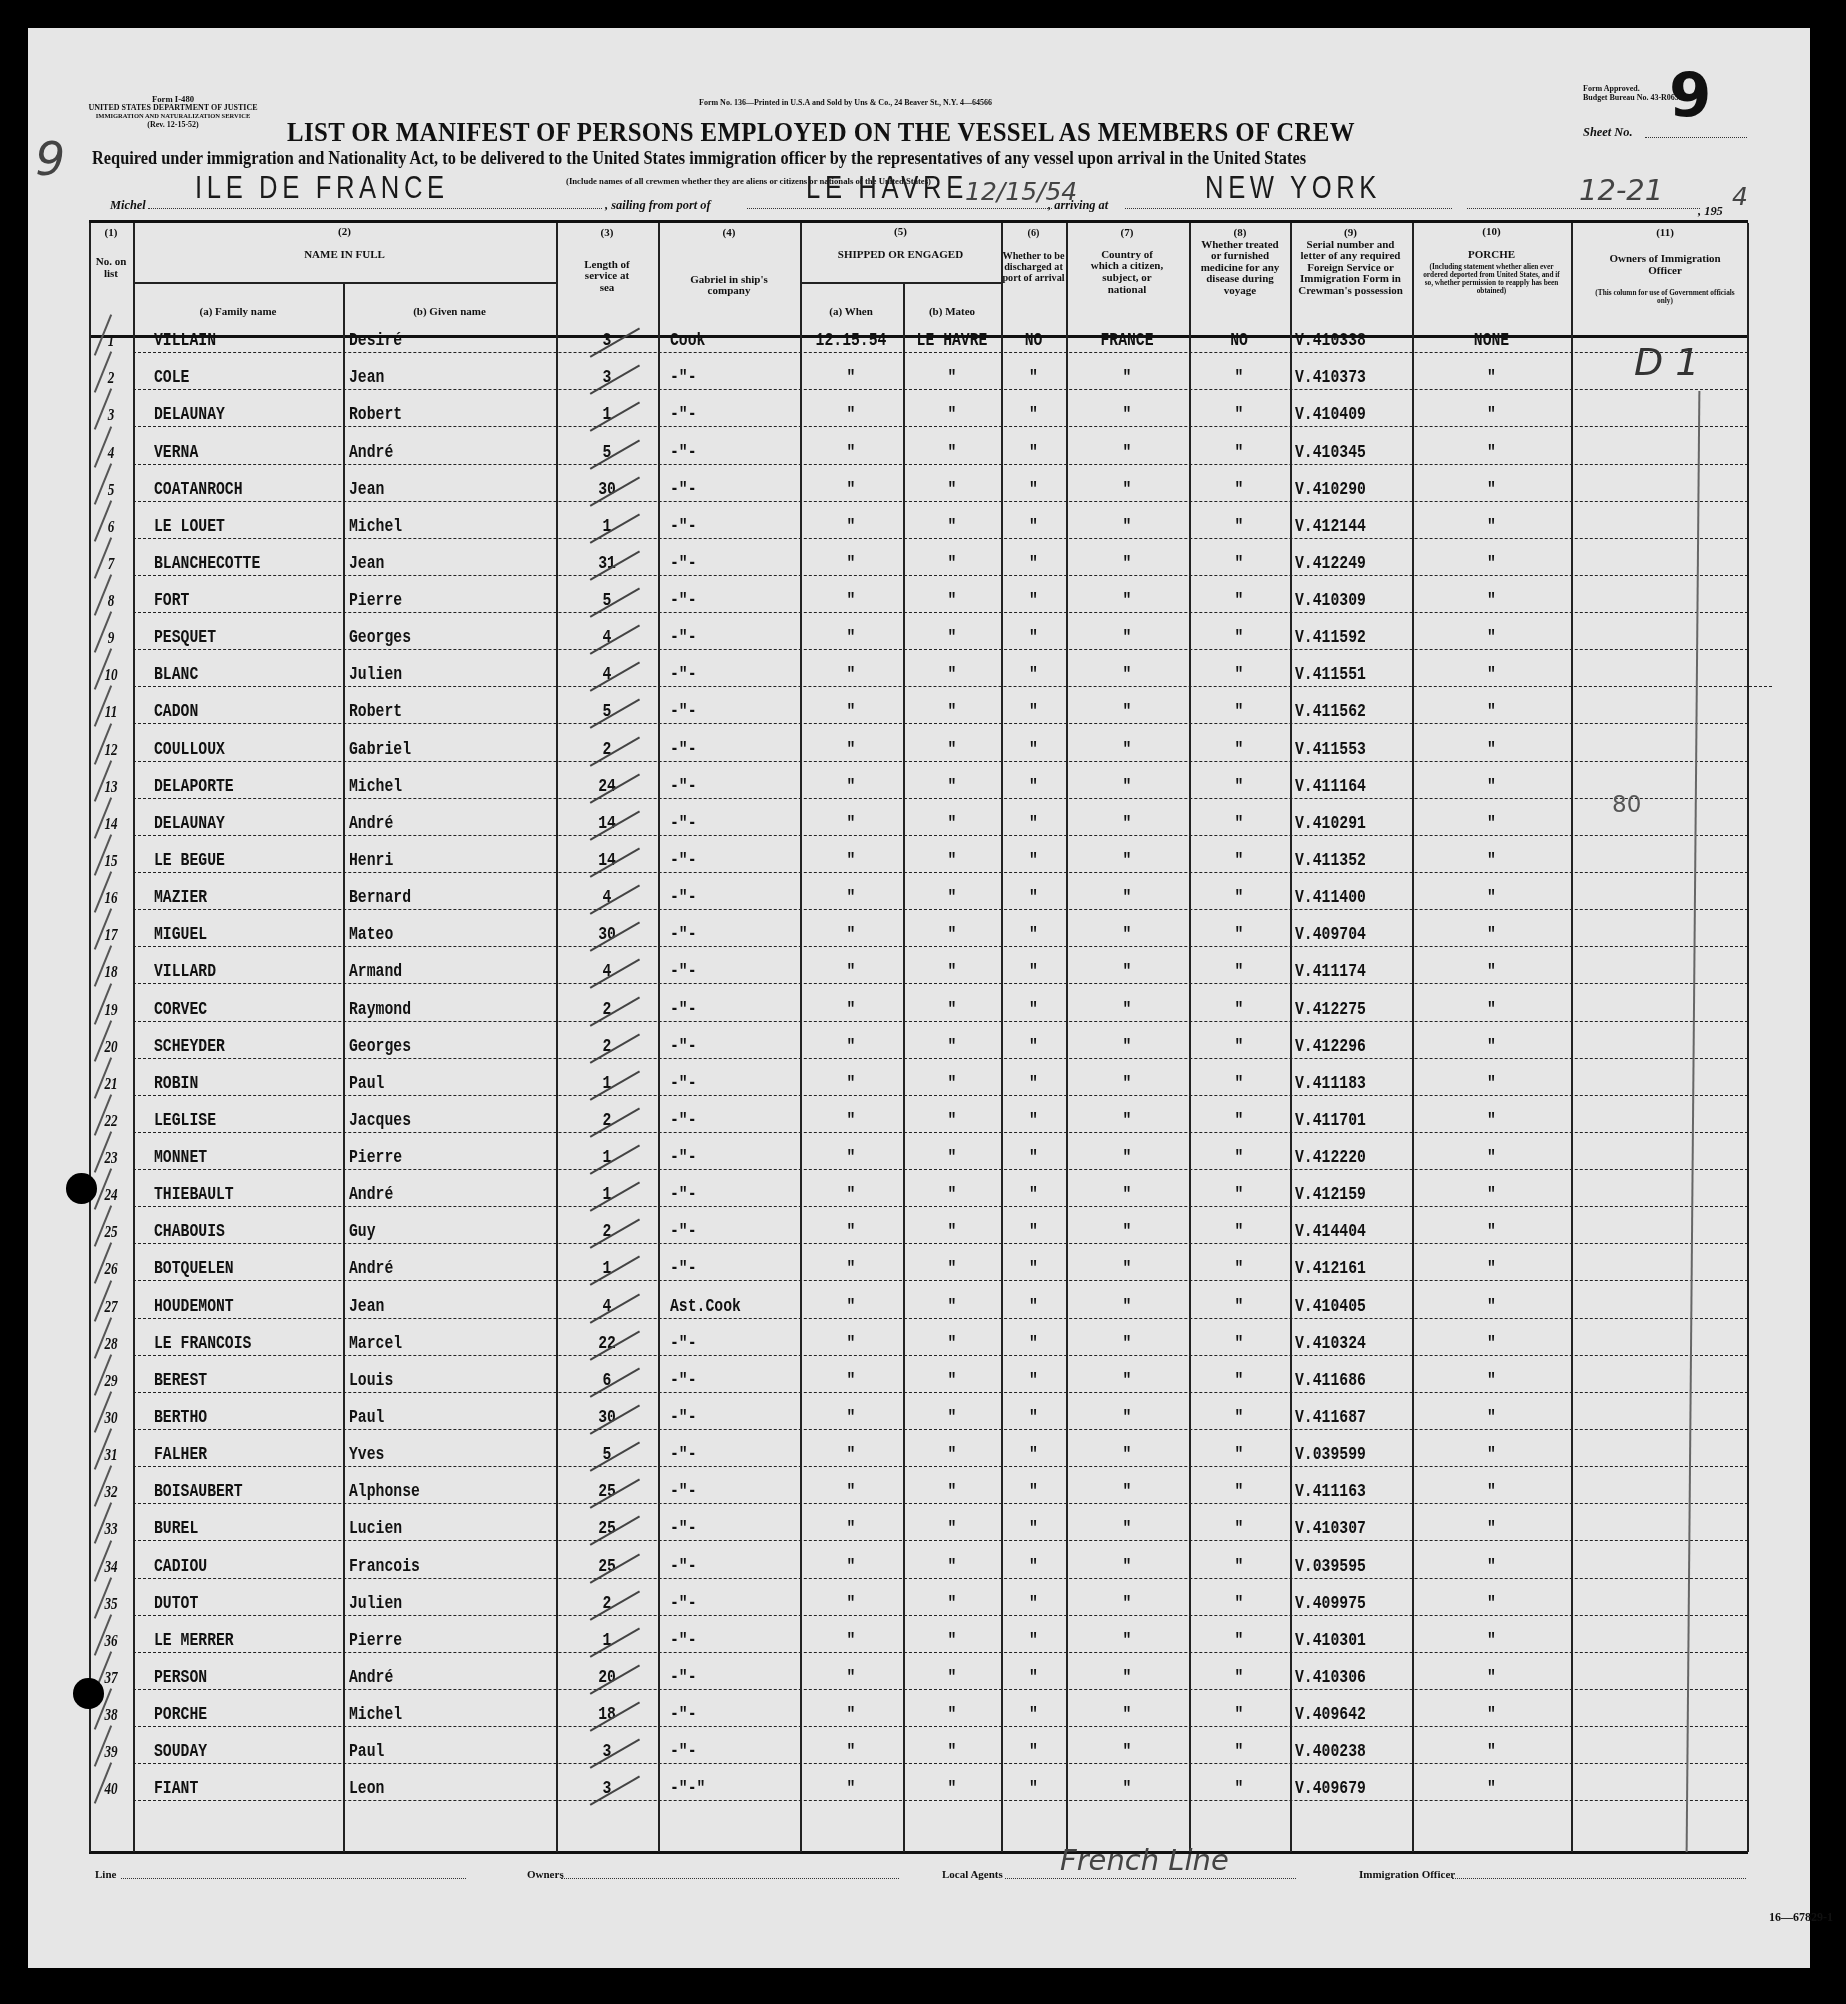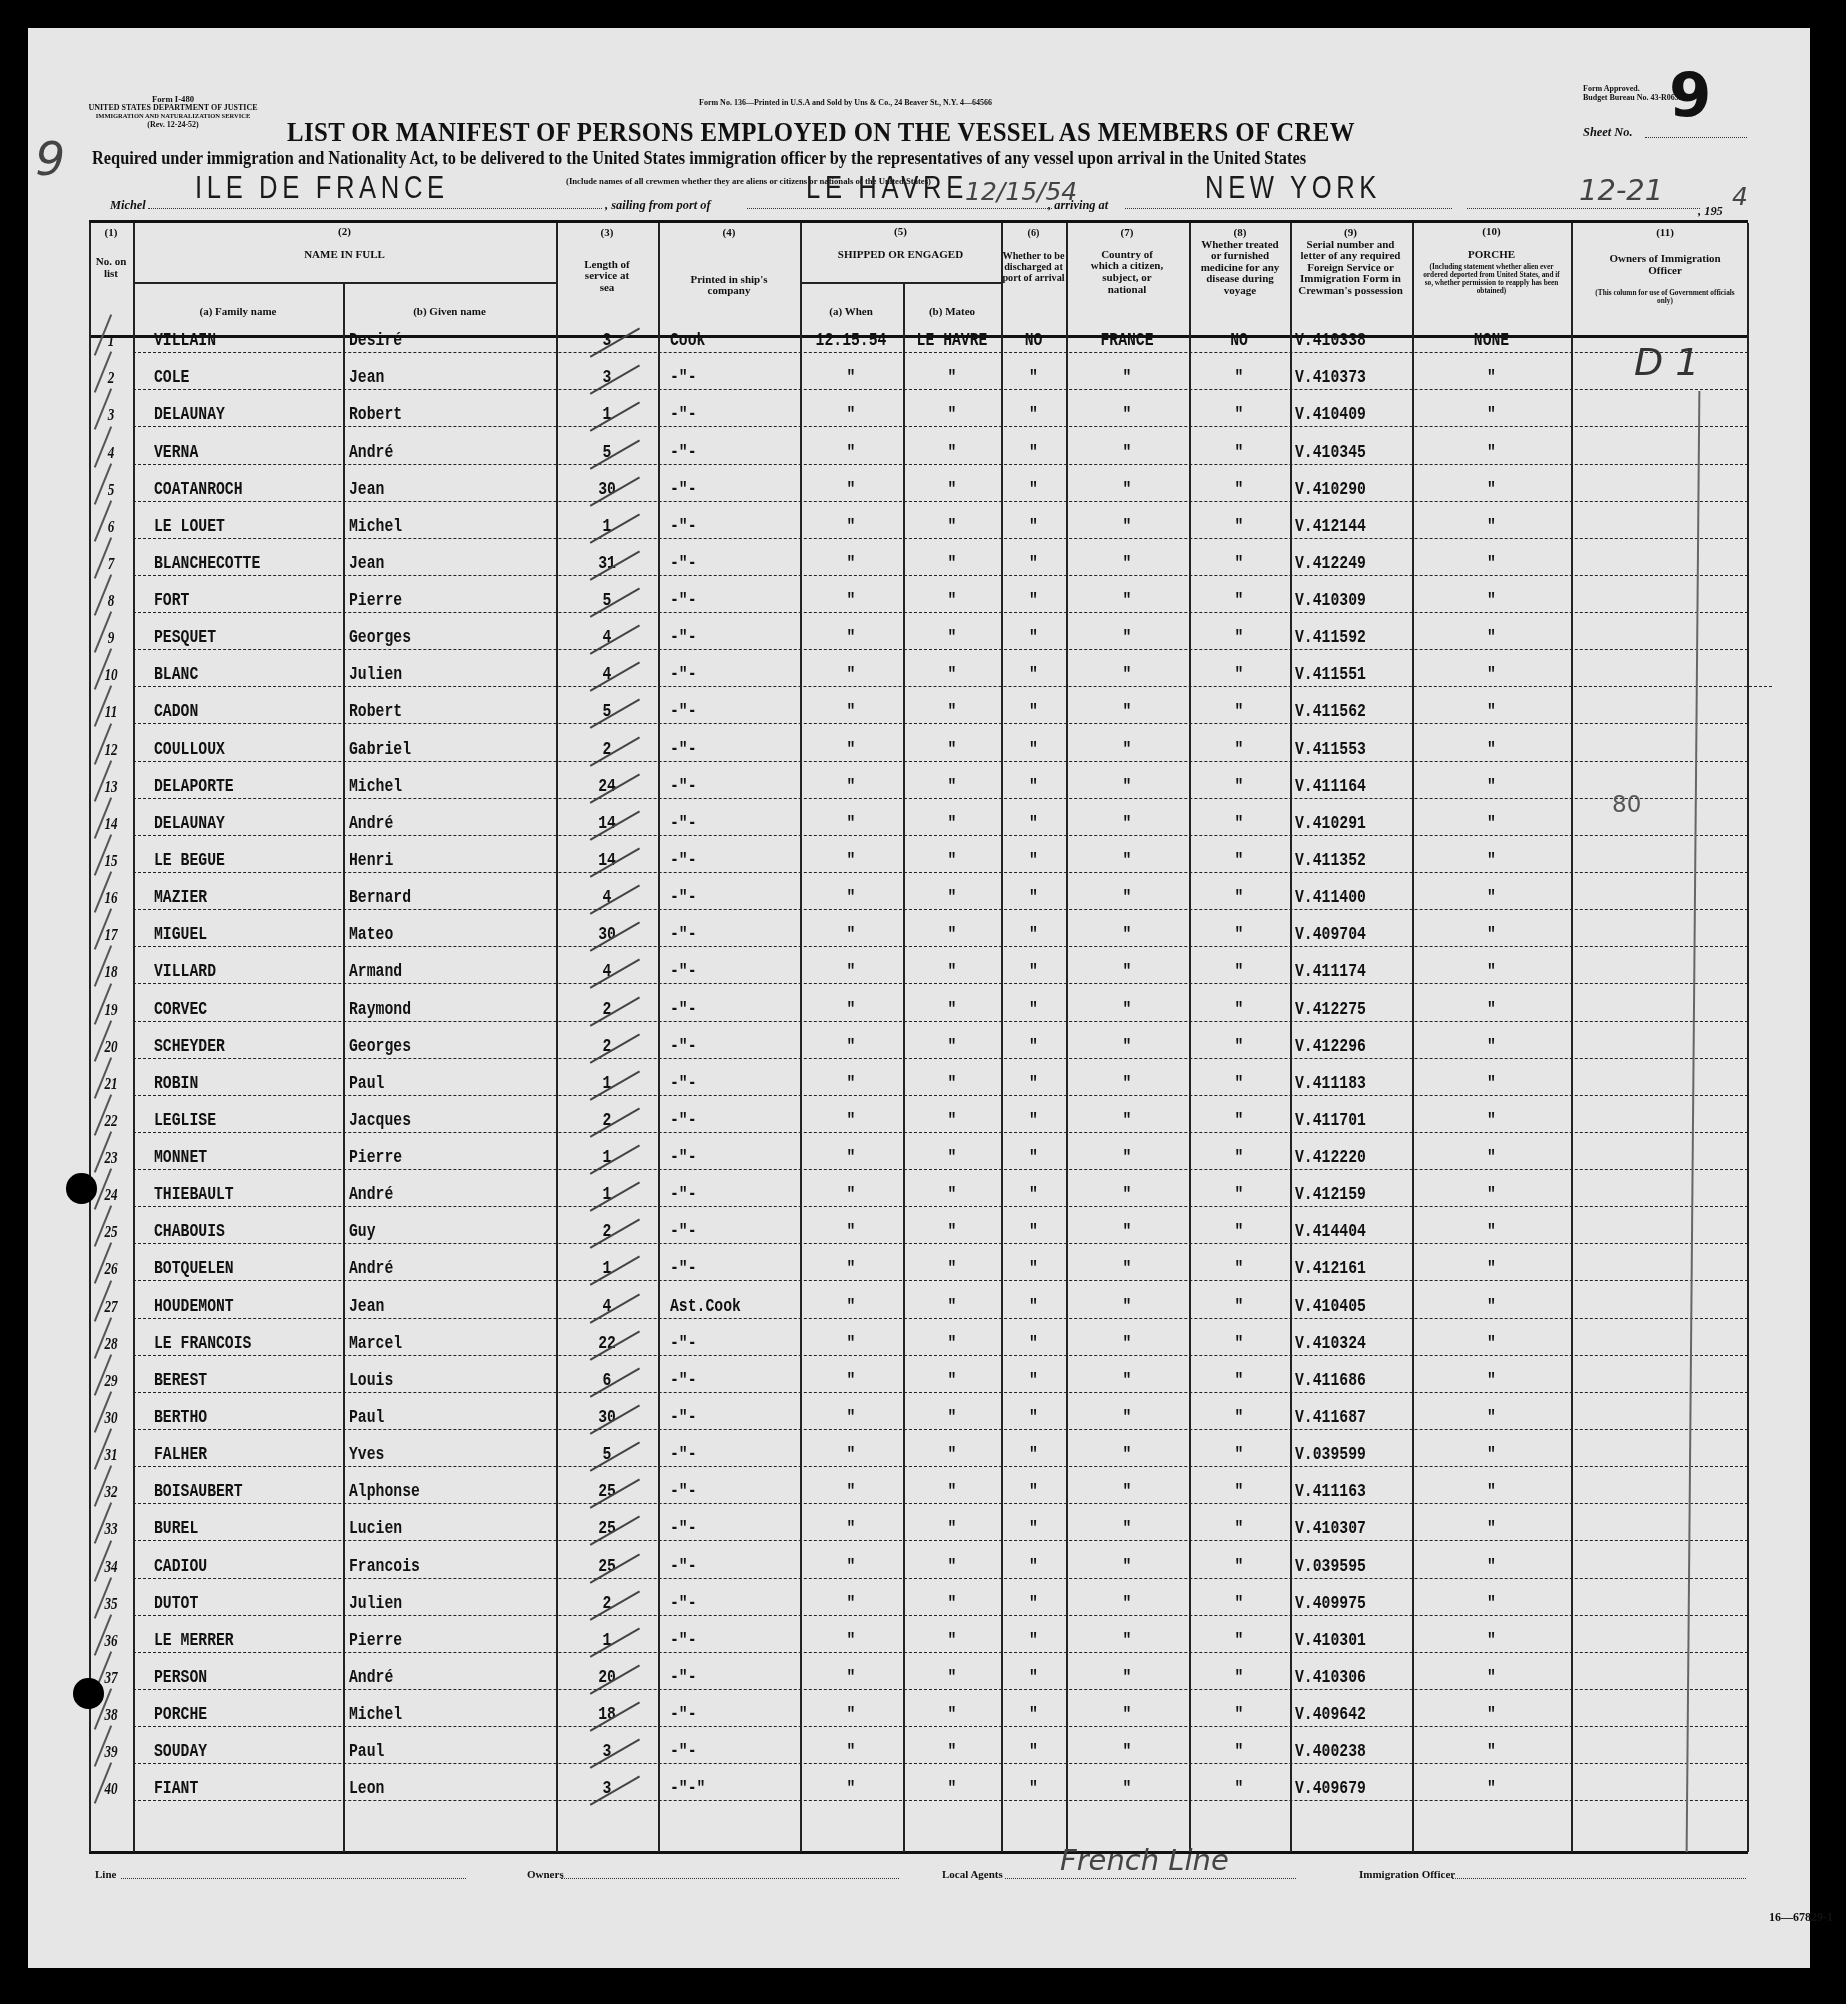--- a/index.html
+++ b/index.html
@@ -30,21 +30,21 @@
 </style>
 </head>
 <body>
 
 <div class="page">
 
   <div class="abs small-bold" style="left:58px;top:67px;width:174px;">
     <div style="font-size:8.7px;">Form I-480</div>
     <div>UNITED STATES DEPARTMENT OF JUSTICE</div>
     <div style="font-size:6.5px;">IMMIGRATION AND NATURALIZATION SERVICE</div>
-    <div>(Rev. 12-24-52)</div>
+    <div>(Rev. 12-15-52)</div>
   </div>
 
   <div class="abs incl" style="left:671px;top:70px;font-size:8px;">Form No. 136—Printed in U.S.A and Sold by Uns &amp; Co., 24 Beaver St., N.Y. 4—64566</div>
 
   <div class="abs incl" style="left:1555px;top:57px;font-size:8px;line-height:8.7px;">
     <div>Form Approved.</div>
     <div>Budget Bureau No. 43-R065.5.</div>
   </div>
 
   <div class="abs sheet-no" style="left:1641px;top:30.5px;">9</div>
@@ -102,21 +102,21 @@
     <div style="margin-top:14.5px;">NAME IN FULL</div>
   </div>
   <div class="abs small-bold" style="left:105px;top:278px;width:210px;font-size:11px;line-height:11.6px;">(a) Family name</div>
   <div class="abs small-bold" style="left:315px;top:278px;width:213px;font-size:11px;line-height:11.6px;">(b) Given name</div>
   <div class="abs small-bold" style="left:528px;top:199px;width:102px;font-size:11px;line-height:11.6px;">
     <div>(3)</div>
     <div style="margin:20.3px auto 0;width:51px;">Length of service at sea</div>
   </div>
   <div class="abs small-bold" style="left:630px;top:199px;width:142px;font-size:11px;line-height:11.6px;">
     <div>(4)</div>
-    <div style="margin:35px auto 0;width:109px;">Printed in ship's company</div>
+    <div style="margin:35px auto 0;width:109px;">Gabriel in ship's company</div>
   </div>
   <div class="abs small-bold" style="left:772px;top:199px;width:201px;font-size:11px;">
     <div>(5)</div>
     <div style="margin-top:14.5px;">SHIPPED OR ENGAGED</div>
   </div>
   <div class="abs small-bold" style="left:772px;top:278px;width:102px;font-size:11px;line-height:11.6px;">(a) When</div>
   <div class="abs small-bold" style="left:875px;top:278px;width:98px;font-size:11px;line-height:11.6px;">(b) Mateo</div>
   <div class="abs small-bold" style="left:973px;top:199px;width:65px;font-size:10.2px;line-height:11px;">
     <div>(6)</div>
     <div style="margin-top:11.6px;">Whether to be discharged at port of arrival</div>

